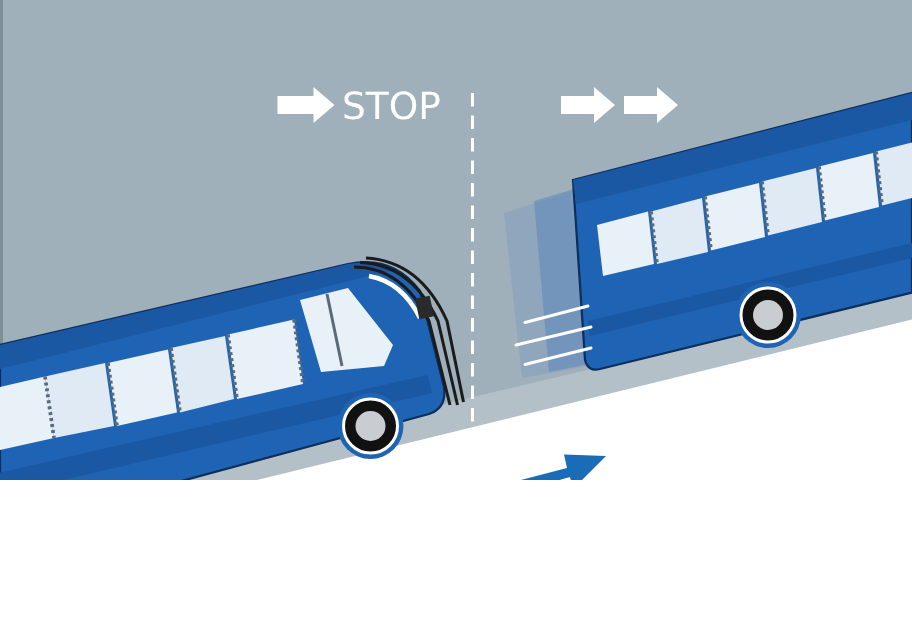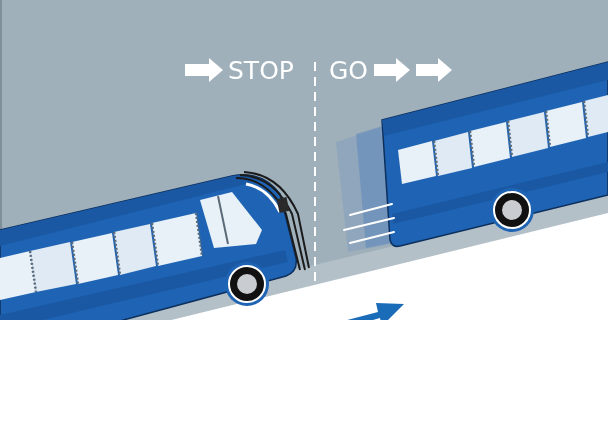--- a/index.html
+++ b/index.html
@@ -122,14 +122,13 @@
     </g>
     <g fill="#ffffff">
       <polygon points="374,64 396,64 396,58 410,70 396,82 396,76 374,76"></polygon>
     </g>
     <g fill="#ffffff">
       <polygon points="416,64 438,64 438,58 452,70 438,82 438,76 416,76"></polygon>
     </g>
   </svg>
 
   <div class="label stop-label">STOP</div>
-  <div class="label go-label">GO</div>
 </div>
 
 </body></html>

